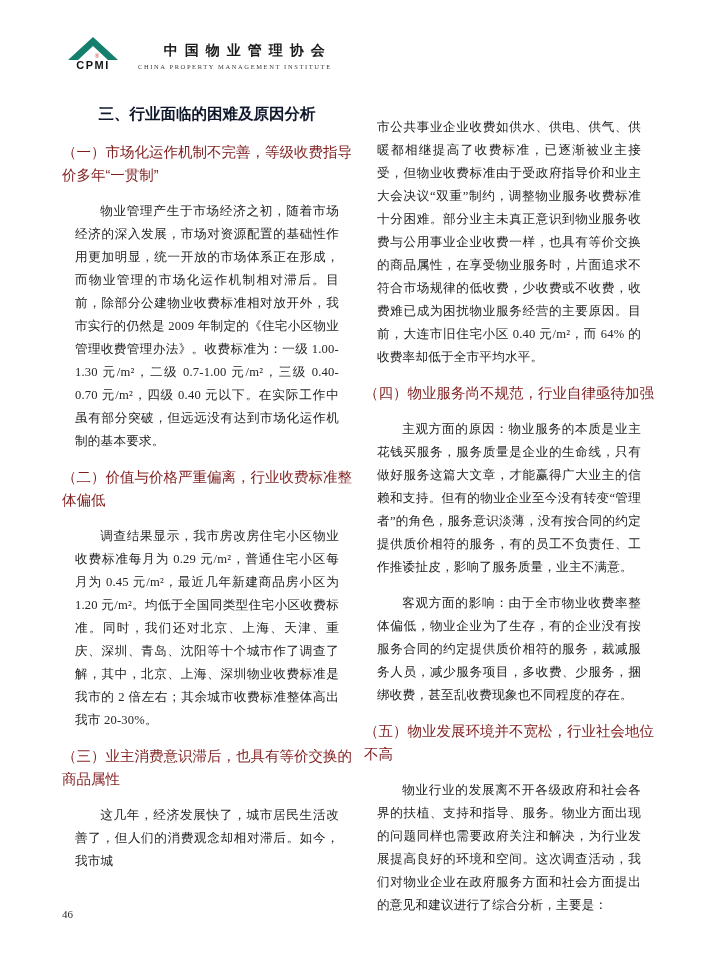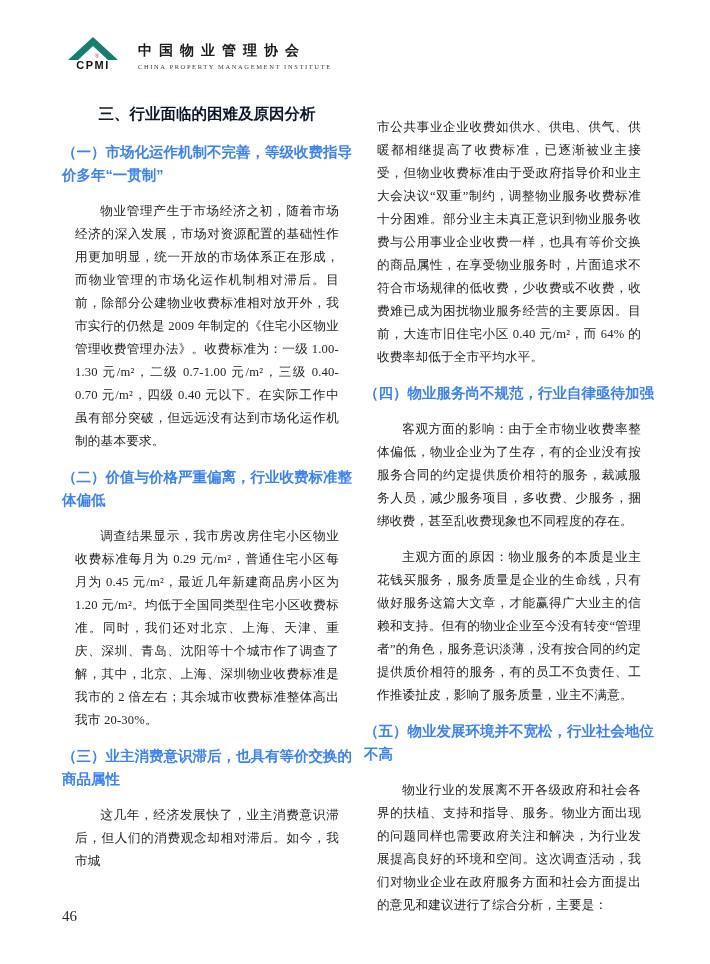--- a/index.html
+++ b/index.html
@@ -26,20 +26,21 @@
     align-items: flex-start;
     gap: 18px;
   }
   .logo {
     position: relative;
     width: 54px;
     height: 38px;
   }
   .org-names {
     padding-top: 8px;
+    text-align: right;
   }
   .org-zh {
     font-family: "Liberation Serif", serif;
     font-weight: bold;
     font-size: 14px;
     letter-spacing: 7px;
     color: #1b1b1b;
     white-space: nowrap;
   }
   .org-en {
@@ -65,43 +66,43 @@
     font-family: "Liberation Sans", sans-serif;
     font-weight: bold;
     font-size: 15.5px;
     color: #0f172a;
     text-align: center;
     line-height: 22px;
     margin: 0 0 16px 0;
   }
   .sec-heading {
     font-family: "Liberation Sans", sans-serif;
-    font-weight: bold;
+    font-weight: normal;
     font-size: 14.5px;
-    color: #3b82f6;
+    color: #7f1d1d;
     line-height: 23px;
     text-align: justify;
     margin: 13px 0 4px 0;
   }
   .body-para {
     font-size: 12.6px;
     line-height: 23px;
     letter-spacing: 0.2px;
     margin: 13px;
     text-indent: 2em;
   }
   .body-para.no-indent { text-indent: 0; }
 
   
   .page-number {
     position: absolute;
     left: 62px;
     top: 908px;
     font-family: "Liberation Serif", serif;
-    font-size: 15px;
+    font-size: 11px;
     color: #2a2a2a;
   }
 </style>
 </head>
 <body>
 
 <div class="page">
 
   <div class="header">
     <div class="logo">
@@ -120,29 +121,29 @@
   <div class="col col-left">
     <h1 class="main-heading">三、行业面临的困难及原因分析</h1>
 
     <h2 class="sec-heading">（一）市场化运作机制不完善，等级收费指导价多年“一贯制”</h2>
     <p class="body-para">物业管理产生于市场经济之初，随着市场经济的深入发展，市场对资源配置的基础性作用更加明显，统一开放的市场体系正在形成，而物业管理的市场化运作机制相对滞后。目前，除部分公建物业收费标准相对放开外，我市实行的仍然是 2009 年制定的《住宅小区物业管理收费管理办法》。收费标准为：一级 1.00-1.30 元/m²，二级 0.7-1.00 元/m²，三级 0.40-0.70 元/m²，四级 0.40 元以下。在实际工作中虽有部分突破，但远远没有达到市场化运作机制的基本要求。</p>
 
     <h2 class="sec-heading">（二）价值与价格严重偏离，行业收费标准整体偏低</h2>
     <p class="body-para">调查结果显示，我市房改房住宅小区物业收费标准每月为 0.29 元/m²，普通住宅小区每月为 0.45 元/m²，最近几年新建商品房小区为 1.20 元/m²。均低于全国同类型住宅小区收费标准。同时，我们还对北京、上海、天津、重庆、深圳、青岛、沈阳等十个城市作了调查了解，其中，北京、上海、深圳物业收费标准是我市的 2 倍左右；其余城市收费标准整体高出我市 20-30%。</p>
 
     <h2 class="sec-heading">（三）业主消费意识滞后，也具有等价交换的商品属性</h2>
-    <p class="body-para">这几年，经济发展快了，业主消费意识滞后，但人们的消费观念却相对滞后。如今，我市城</p>
+    <p class="body-para">这几年，经济发展快了，城市居民生活改善了，但人们的消费观念却相对滞后。如今，我市城</p>
   </div>
 
   <div class="col col-right">
     <p class="body-para no-indent">市公共事业企业收费如供水、供电、供气、供暖都相继提高了收费标准，已逐渐被业主接受，但物业收费标准由于受政府指导价和业主大会决议“双重”制约，调整物业服务收费标准十分困难。部分业主未真正意识到物业服务收费与公用事业企业收费一样，也具有等价交换的商品属性，在享受物业服务时，片面追求不符合市场规律的低收费，少收费或不收费，收费难已成为困扰物业服务经营的主要原因。目前，大连市旧住宅小区 0.40 元/m²，而 64% 的收费率却低于全市平均水平。</p>
 
     <h2 class="sec-heading">（四）物业服务尚不规范，行业自律亟待加强</h2>
+    <p class="body-para">主观方面的原因：物业服务的本质是业主花钱买服务，服务质量是企业的生命线，只有做好服务这篇大文章，才能赢得广大业主的信赖和支持。但有的物业企业至今没有转变“管理者”的角色，服务意识淡薄，没有按合同的约定提供质价相符的服务，有的员工不负责任、工作推诿扯皮，影响了服务质量，业主不满意。</p>
     <p class="body-para">客观方面的影响：由于全市物业收费率整体偏低，物业企业为了生存，有的企业没有按服务合同的约定提供质价相符的服务，裁减服务人员，减少服务项目，多收费、少服务，捆绑收费，甚至乱收费现象也不同程度的存在。</p>
-    <p class="body-para">主观方面的原因：物业服务的本质是业主花钱买服务，服务质量是企业的生命线，只有做好服务这篇大文章，才能赢得广大业主的信赖和支持。但有的物业企业至今没有转变“管理者”的角色，服务意识淡薄，没有按合同的约定提供质价相符的服务，有的员工不负责任、工作推诿扯皮，影响了服务质量，业主不满意。</p>
 
     <h2 class="sec-heading">（五）物业发展环境并不宽松，行业社会地位不高</h2>
     <p class="body-para">物业行业的发展离不开各级政府和社会各界的扶植、支持和指导、服务。物业方面出现的问题同样也需要政府关注和解决，为行业发展提高良好的环境和空间。这次调查活动，我们对物业企业在政府服务方面和社会方面提出的意见和建议进行了综合分析，主要是：</p>
   </div>
 
   <div class="page-number">46</div>
 
 </div>
 
 </body></html>

